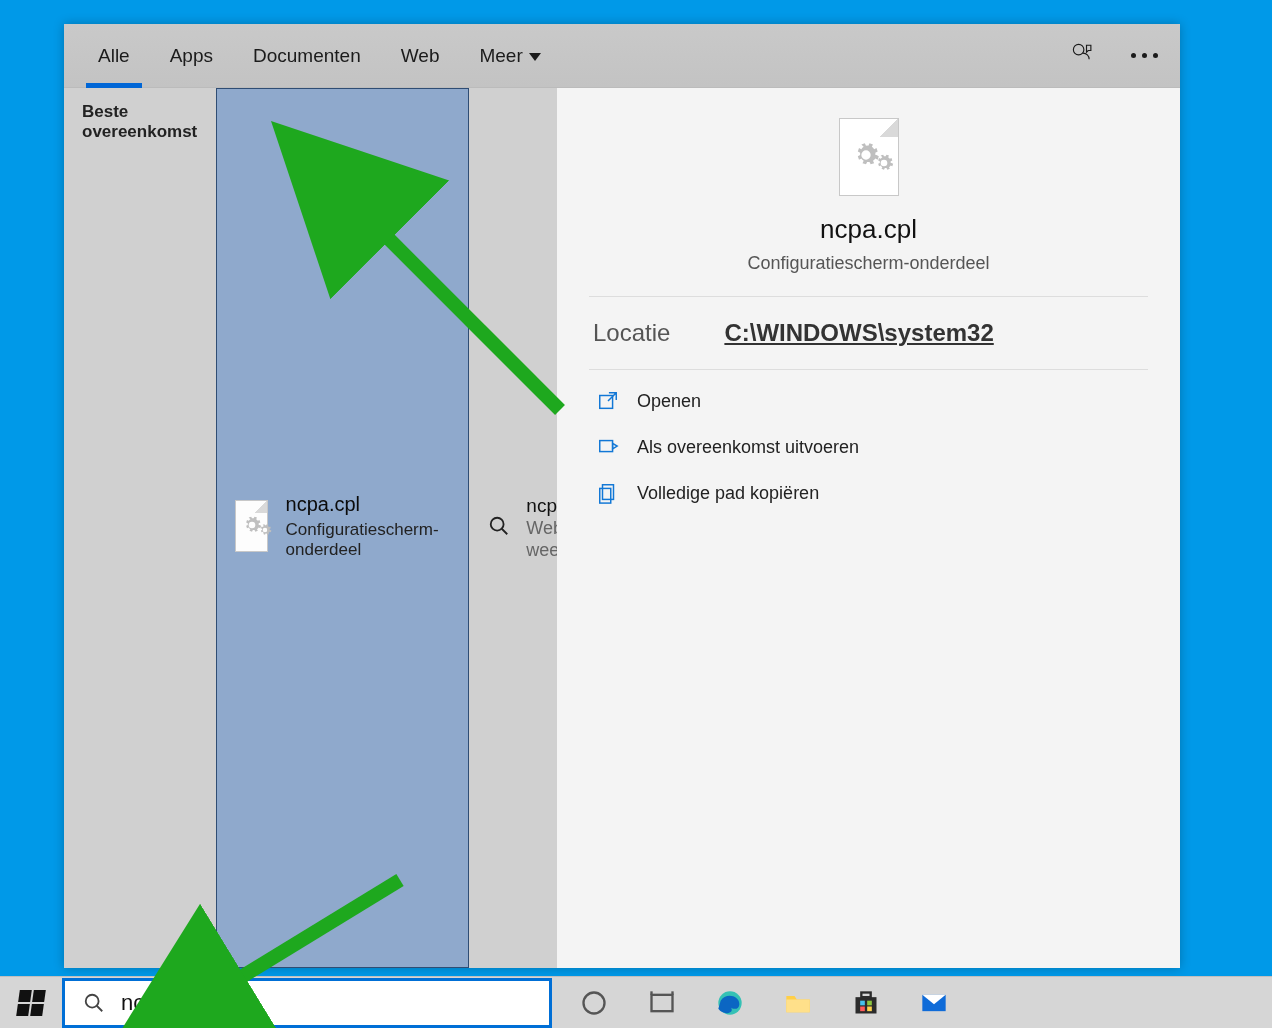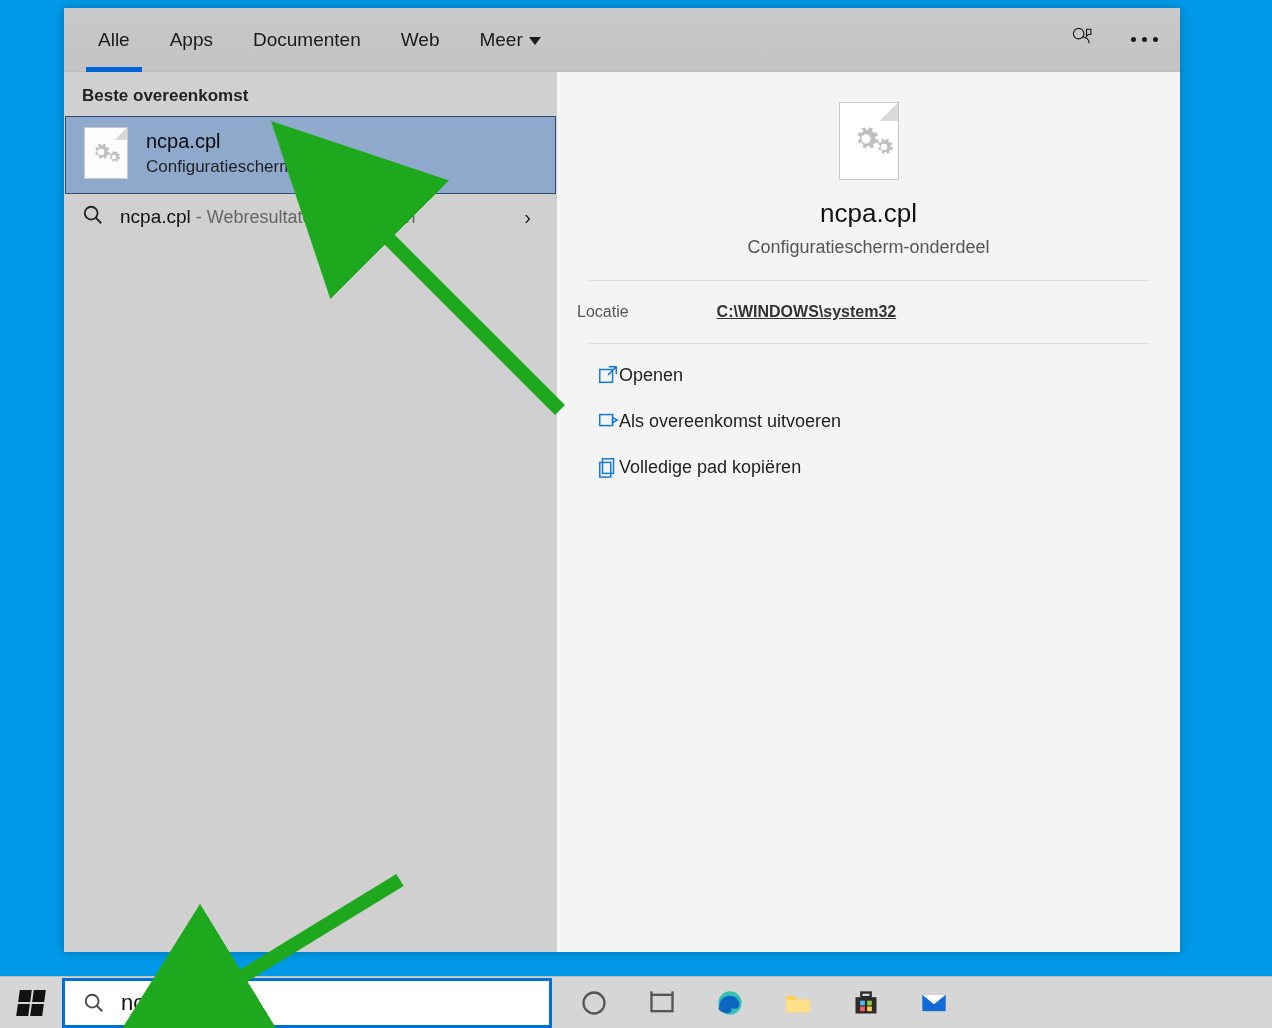--- a/index.html
+++ b/index.html
@@ -2,21 +2,21 @@
 <html><head>
 <meta charset="utf-8">
 <style>
   * { box-sizing: border-box; margin: 0; padding: 0; }
   html, body { width: 1272px; height: 1028px; overflow: hidden; font-family: "Segoe UI", Arial, sans-serif; }
   body { background: #0099e8; position: relative; }
 
   
   .search-panel {
     position: absolute;
-    top: 8px; left: 64px;
+    top: 24px; left: 64px;
     width: 1116px; height: 944px;
     background: #c2410c;
     display: flex; flex-direction: column;
     box-shadow: 0 0 10px rgba(0,0,0,.25);
   }
 
   
   .tabbar {
     height: 63px;
     background: linear-gradient(#c9c9c9,#c3c3c3);
@@ -40,21 +40,21 @@
     width:0;height:0;border-left:6px solid transparent;border-right:6px solid transparent;
     border-top:8px solid #1b1b1b; margin-top:2px;
   }
   .header-right { margin-left:auto; display:flex; align-items:center; gap:30px; }
   .feedback-icon svg { width:28px; height:28px; stroke:#1b1b1b; fill:none; stroke-width:1.3; }
   .ellipsis-dots { display:flex; gap:6px; padding:0 4px;}
   .ellipsis-dots span{width:5px;height:5px;border-radius:50%;background:#1b1b1b;}
 
   
   .body{flex:1;display:flex;min-height:0; border-top:1px solid #bbb;}
-  .left-col{width:493px; background:#d0d0d0; display:flex; flex-direction:column;}
+  .left-col{width:493px; background:#d0d0d0; display:flex; flex-direction:row;}
   .section-label{font-size:17px; font-weight:600; color:#222; padding:14px 18px 10px;}
   .best-match{
      margin:0 1px; background:#8fa9cc; border:1px solid #2f4d74;
      display:flex; align-items:center; gap:18px; padding:10px 18px 14px;
   }
   .best-icon{
     width:44px;height:52px;background:#fdfdfd;border:1px solid #c8c8c8;
     position:relative;
   }
   .best-icon::before{content:"";position:absolute;top:0;right:0;width:12px;height:12px;
@@ -81,24 +81,24 @@
   }
   .big-file::before{content:"";position:absolute;top:0;right:0;width:18px;height:18px;
     background:linear-gradient(135deg,#fff 48%,#d9d9d9 50%);}
   .big-file .g{position:absolute;display:flex;left:12px;top:22px;}
   .big-file .g svg{fill:#bfbfbf;}
   .big-file .g svg:first-child{width:28px;height:28px;}
   .big-file .g svg:last-child{width:20px;height:20px;margin-left:-6px;margin-top:12px;}
   .preview-title{font-size:26px;color:#111;margin-top:16px;}
   .preview-sub{font-size:18px;color:#555;margin-top:6px;}
   .hr{height:1px;background:#ddd;margin:0 32px;}
-  .kv{display:flex;gap:88px;padding:22px 20px;font-size:16px;color:#555;}
+  .kv{display:flex;gap:54px;padding:22px 36px;font-size:24px;color:#555;}
   .kv a{color:#333;text-decoration:underline;font-weight:bold;}
   .actions{padding:8px 28px;}
-  .action-row{display:flex;align-items:center;padding:12px 12px;font-size:18px;color:#222;}
+  .action-row{display:flex;align-items:center;gap:18px;padding:12px 12px;font-size:18px;color:#222;}
   .action-row svg{width:22px;height:22px;stroke:#1177d6;fill:none;stroke-width:1.6;}
 
   
   .taskbar{
     position:absolute;left:0;right:0;bottom:0;height:52px;background:#d6d6d6;
     display:flex;align-items:center;border-top:1px solid #bfbfbf;
   }
   .start-btn{width:62px;height:52px;display:flex;align-items:center;justify-content:center;}
   .winlogo{display:grid;grid-template-columns:12px 12px;grid-template-rows:12px 12px;gap:2px;transform:skewX(-8deg);}
   .winlogo span{background:#111;}

